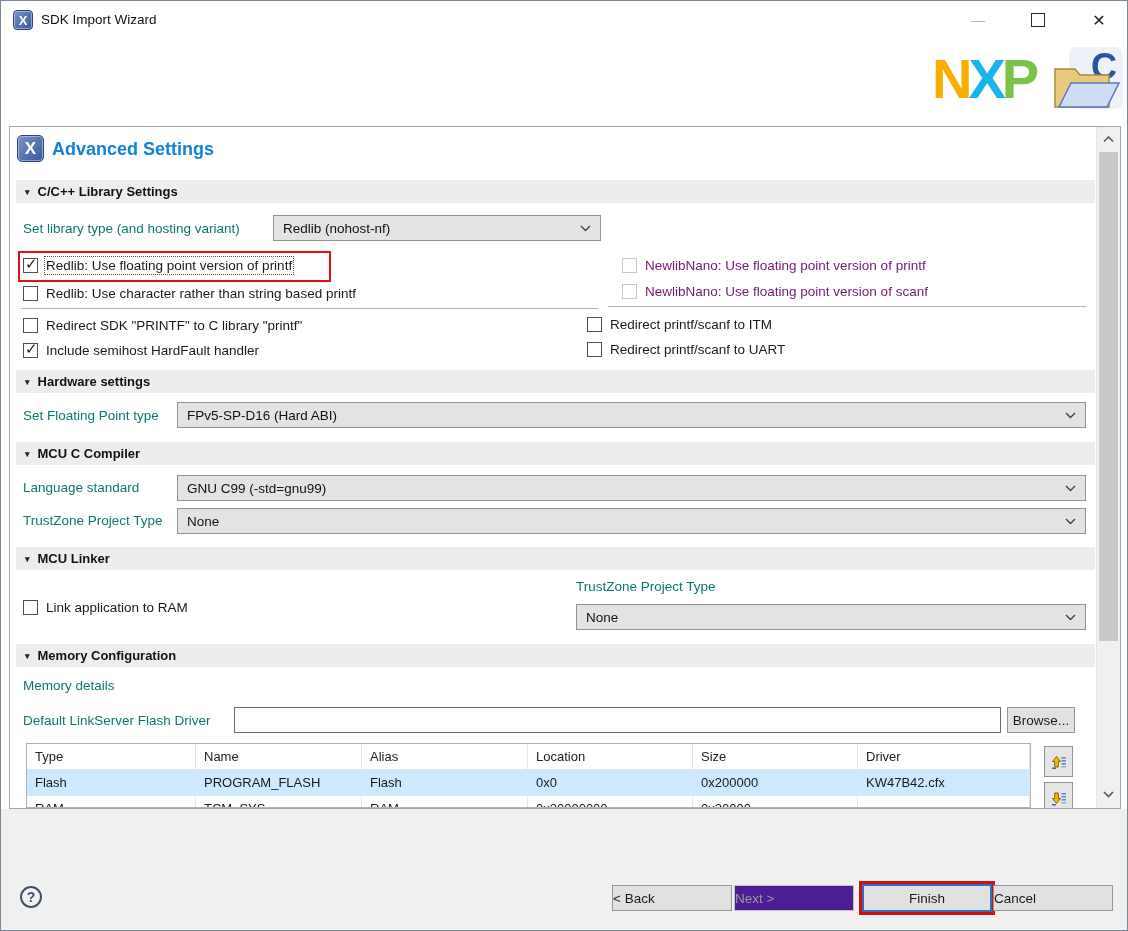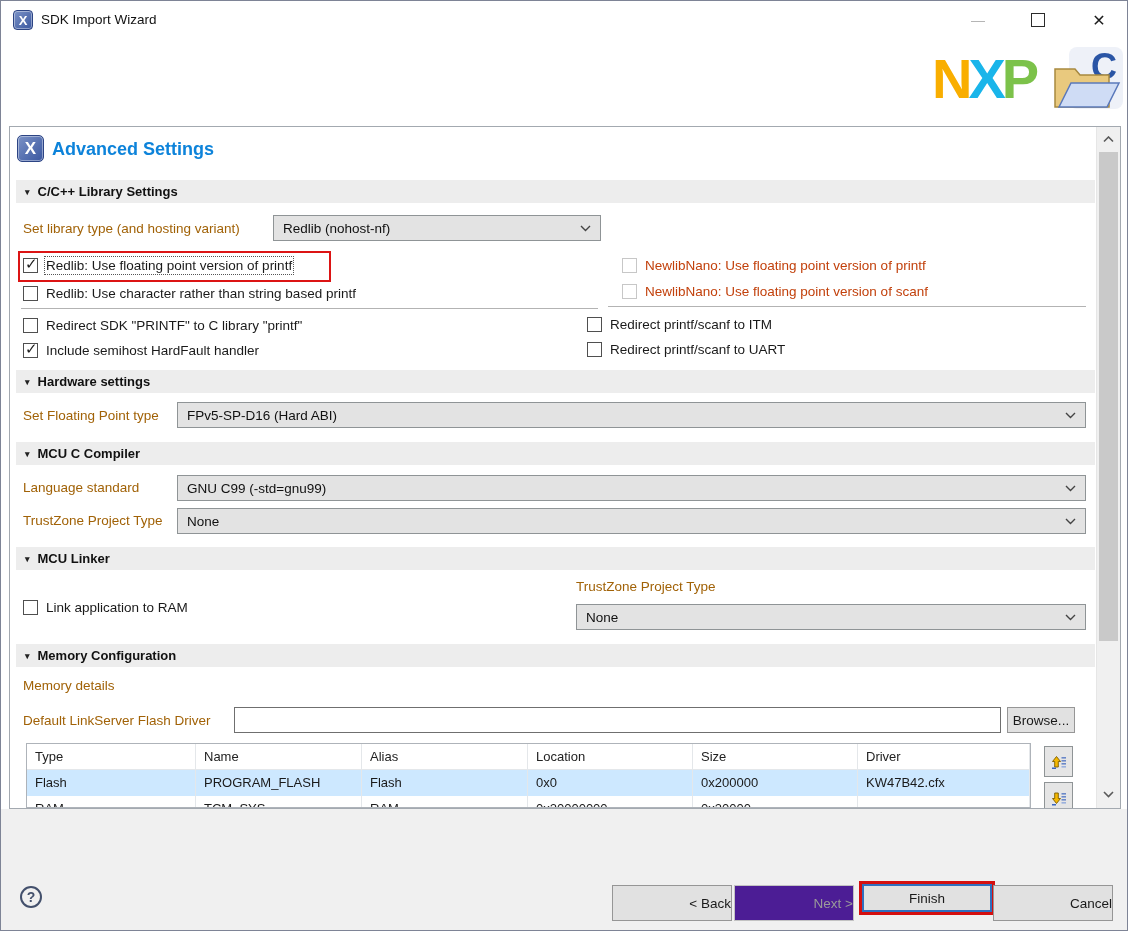--- a/index.html
+++ b/index.html
@@ -27,31 +27,31 @@
   .folder-svg{position:absolute;left:1046px;top:6px;}
   
   .content{position:absolute;left:8px;top:125px;width:1112px;height:683px;box-sizing:border-box;
     border:1px solid #a3a9b0;background:#fff;overflow:hidden;}
   .page-head-icon{position:absolute;left:7px;top:8px;width:27px;height:27px;font-size:17px;border-radius:5px;}
   .page-title{position:absolute;left:42px;top:12px;font-size:18px;font-weight:bold;color:#0d83da;}
   .section-header{position:absolute;left:6px;width:1079px;height:23px;background:#ededed;
     display:flex;align-items:center;gap:8px;padding-left:9px;box-sizing:border-box;
     font-weight:bold;font-size:13px;color:#111;}
   .tri{font-size:9px;color:#222;}
-  .flabel{position:absolute;font-size:13.5px;color:#a16207;white-space:nowrap;}
+  .flabel{position:absolute;font-size:13.5px;color:#0f766e;white-space:nowrap;}
   .dropdown{position:absolute;height:26px;background:#e3e3e3;border:1px solid #8f9496;box-sizing:border-box;
     display:flex;align-items:center;padding:8px 9px;font-size:13.5px;color:#111;}
   .dd-chevron{margin-left:auto;display:flex;}
   .checkrow{position:absolute;display:flex;align-items:center;height:21px;gap:8px;font-size:13.5px;white-space:nowrap;}
   .checkbox{width:15px;height:15px;border:1px solid #4f4f4f;background:#fff;box-sizing:border-box;
     position:relative;flex:0 0 auto;}
   .checkbox .mark{display:none;position:absolute;left:1px;top:-4px;font-size:15px;color:#1c1c1c;}
   .checkbox.checked .mark{display:block;}
   .checkrow.disabled .checkbox{border-color:#c7c7c7;}
-  .checkrow.disabled .cb-label{color:#c2410c;}
+  .checkrow.disabled .cb-label{color:#701a75;}
   .focus-dotted{outline:1px dotted #555;outline-offset:1px;}
   .sep{position:absolute;height:1px;background:#b3b3b3;}
   .red-annotation{position:absolute;border:2px solid #dc1414;box-sizing:border-box;pointer-events:none;}
   .text-input{position:absolute;height:26px;box-sizing:border-box;border:1px solid #6f6f6f;background:#fff;
     font-family:"Liberation Sans",sans-serif;font-size:13px;padding:0 6px;}
   .pushbtn{position:absolute;height:26px;background:#e1e1e1;border:1px solid #969696;box-sizing:border-box;
     font-size:13.5px;color:#1a1a1a;display:flex;align-items:center;justify-content:center;}
   
   .mtable{position:absolute;left:16px;top:616px;width:1005px;height:65px;box-sizing:border-box;
     border:1px solid #aeb3b9;background:#fff;overflow:hidden;font-size:13px;}
@@ -64,22 +64,22 @@
   
   .scrollbar{position:absolute;right:0;top:0;width:24px;height:681px;background:#f0f0f0;
     border-left:1px solid #e6e6e6;box-sizing:border-box;}
   .sb-btn{position:absolute;left:0;width:100%;height:20px;display:flex;align-items:center;justify-content:center;}
   .sb-up{top:2px;} .sb-down{top:657px;}
   .sb-thumb{position:absolute;left:2px;width:19px;top:25px;height:489px;background:#c9c9c9;}
   
   .footer{position:absolute;left:0;top:808px;width:100%;height:123px;background:#f0f0f0;}
   .help{position:absolute;left:19px;top:77px;width:22px;height:22px;border:2px solid #43506c;border-radius:50%;
     color:#43506c;font-weight:bold;font-size:14px;display:flex;align-items:center;justify-content:center;box-sizing:border-box;}
-  .fbtn{position:absolute;top:76px;width:120px;height:36px;background:#e1e1e1;border:1px solid #969696;
-    box-sizing:border-box;font-size:13.5px;color:#1a1a1a;display:flex;align-items:center;justify-content:flex-end;}
+  .fbtn{position:absolute;top:76px;width:120px;height:26px;background:#e1e1e1;border:1px solid #969696;
+    box-sizing:border-box;font-size:13.5px;color:#1a1a1a;display:flex;align-items:center;justify-content:flex-start;}
   .fbtn.disabled{background:#4c1d95;border-color:#c2c2c2;color:#9a9a9a;}
   .finish-wrap{position:absolute;left:858px;top:72px;width:136px;height:34px;border:3px solid #d40f0f;box-sizing:border-box;}
   .finish-btn{width:100%;height:100%;background:#e1e1e1;border:2px solid #2f6fbe;box-sizing:border-box;
     font-size:13.5px;display:flex;align-items:center;justify-content:center;}
 </style>
 </head>
 <body>
 
 <div class="window">
 

